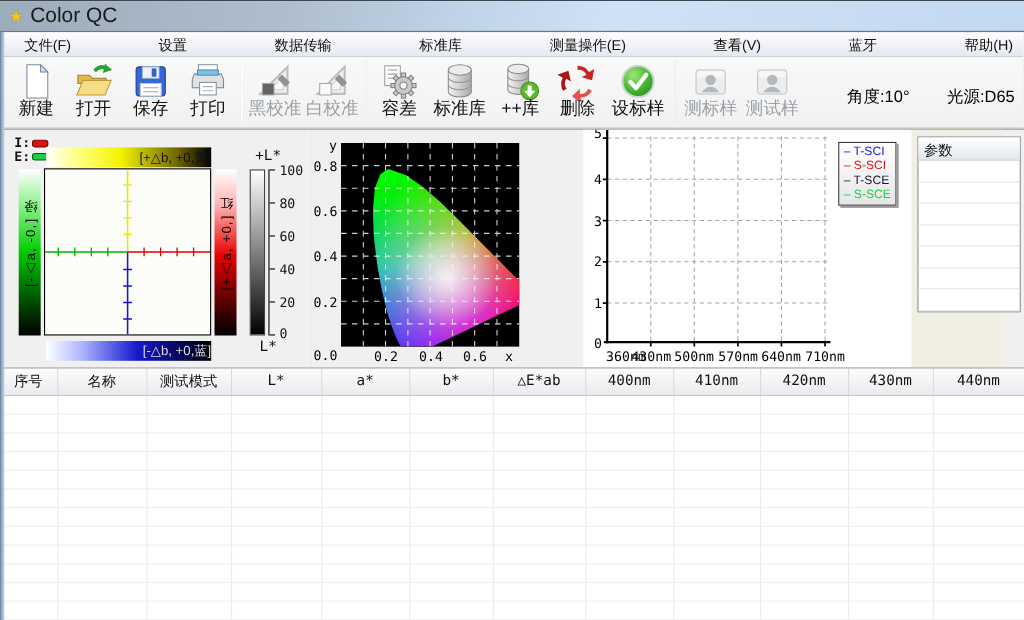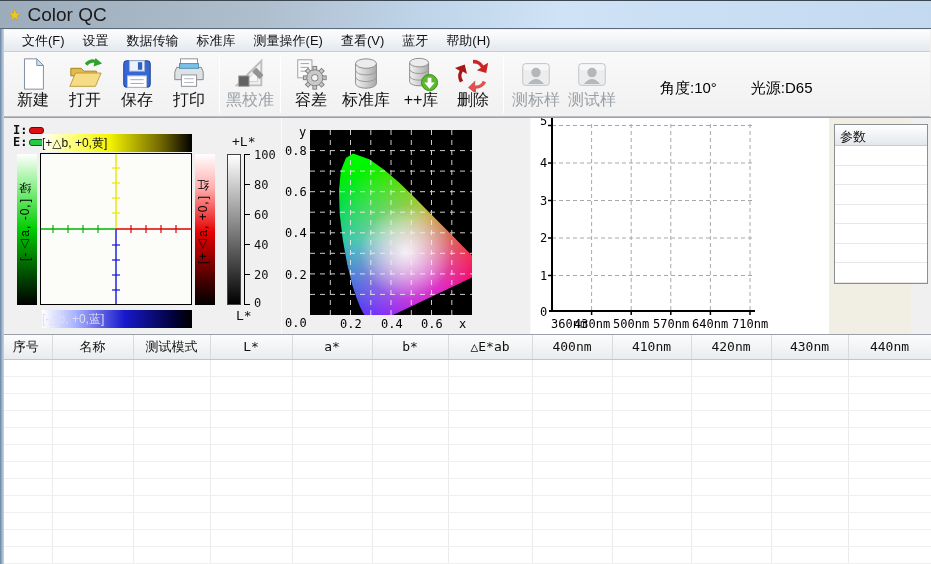--- a/index.html
+++ b/index.html
@@ -10,21 +10,21 @@
   
   .titlebar { position:absolute; left:0; top:0; width:931px; height:28px;
     background:linear-gradient(100deg,#9dacba 0%,#aebecd 28%,#bfd4e8 45%,#cfe2f6 60%,#c3d9f0 100%);
     border-bottom:1px solid #5a6a78; display:flex; align-items:center; padding-left:8px; }
   .titlebar .star { font-size:15px; color:#f2c71d; text-shadow:0 0 1px #a07800; margin-right:6px; }
   .titlebar .title { font-size:19px; color:#1a1a1a; }
 
   
   .menubar { position:absolute; left:1px; top:29px; width:929px; height:22px;
     background:linear-gradient(#fdfdfe,#eef1f5 60%,#e4e9ef); border-bottom:1px solid #c9ced4;
-    display:flex; align-items:center; padding-left:12px; }
+    display:flex; align-items:center; padding-left:12px;justify-content:space-between; }
   .menubar .mitem { padding:2px 9px; cursor:default; white-space:nowrap; }
 
   
   .toolbar { position:absolute; left:1px; top:51px; width:929px; height:65px;
     background:linear-gradient(#f9f9f9,#f1f1f1); border-bottom:1px solid #b9bec4;
     display:flex; align-items:flex-start; padding:3px 0 0 6px; }
   .tbtn { width:50px; height:58px; display:flex; flex-direction:column; align-items:center; justify-content:flex-start; margin:0 1px; }
   .tbtn .ticon { width:38px; height:38px; display:flex; align-items:center; justify-content:center; }
   .tbtn .tlabel { font-size:16px; line-height:14px; white-space:nowrap; }
   .tbtn.disabled .tlabel { color:#9aa0a6; }
@@ -36,21 +36,21 @@
 
   
   .chartrow { position:absolute; left:0; top:116px; width:931px; height:217px; background:#f0f0f0; border-top:1px solid #9aa0a6; }
   .leftedge { position:absolute; left:0; top:28px; width:4px; height:536px; background:linear-gradient(to right,#68809c,#9fb6cc,#c4d6e8); }
   .vdivider { position:absolute; top:0; width:1px; height:217px; background:#aeb2b6; border-right:1px solid #fafafa; }
 
   
   .absec { position:absolute; left:8px; top:0; width:273px; height:217px; }
   .ind { position:absolute; left:5px; font-family:"DejaVu Sans Mono",monospace; font-size:12px; font-weight:bold; display:flex; align-items:center; gap:2px; }
   .pill { width:15px; height:7px; border-radius:3px; display:inline-block; }
-  .gradbar { position:absolute; display:flex; align-items:center; justify-content:flex-start; font-size:12px; }
+  .gradbar { position:absolute; display:flex; align-items:center; justify-content:flex-end; font-size:12px; }
   .bar-top   { left:34px; top:16px; width:150px; height:18px; background:linear-gradient(to right,#ffffff,#ffff8a 18%,#f4f400 45%,#6e6400 80%,#000); }
   .bar-bottom{ left:34px; top:192px; width:150px; height:18px; background:linear-gradient(to right,#ffffff,#aab4ff 22%,#1818cc 55%,#000030 90%,#000); }
   .bar-left  { left:9px;  top:36px; width:20px; height:151px; background:linear-gradient(#ffffff,#8af08a 22%,#00cc00 50%,#004400 82%,#000); }
   .bar-right { left:187px; top:36px; width:20px; height:151px; background:linear-gradient(#ffffff,#ffb0b0 22%,#e80000 52%,#400000 85%,#000); }
   .vtext { writing-mode:vertical-rl; transform:rotate(180deg); font-size:12px; color:#000; letter-spacing:1px; }
   .abbox { position:absolute; left:32px; top:35px; width:152px; height:152px; background:#fcfcf8; border:1px solid #000; }
   .lbar { position:absolute; left:219px; top:36px; width:14px; height:151px; background:linear-gradient(#ffffff,#808080 50%,#000000); border:1px solid #444; }
   .lscale { position:absolute; left:236px; top:36px; width:36px; height:151px; border-left:1px solid #000; }
   .lscale .tickmark { position:absolute; left:0; width:5px; height:1px; background:#000; }
   .lscale .ticklab { position:absolute; left:9px; font-family:"DejaVu Sans Mono",monospace; font-size:12px; transform:translateY(-50%); }
@@ -162,20 +162,31 @@
         <svg width="36" height="36" viewBox="0 0 38 38">
           <path d="M5 31 L31 5 L31 31 Z" fill="#ededed" stroke="#a8a8a8" stroke-width="2"></path>
           <path d="M14 27 L27 14 L27 27 Z" fill="#f8f8f8" stroke="#bcbcbc"></path>
           <rect x="22" y="15" width="11" height="6" rx="1" transform="rotate(45 27 18)" fill="#6e6e6e"></rect>
           <rect x="7" y="21" width="11" height="11" fill="#2b2b2b" stroke="#888888"></rect>
         </svg>
       </span>
       <span class="tlabel">黑校准</span>
     </div>
 
+    <div class="tbtn disabled">
+      <span class="ticon">
+        <svg width="36" height="36" viewBox="0 0 38 38">
+          <path d="M5 31 L31 5 L31 31 Z" fill="#ededed" stroke="#a8a8a8" stroke-width="2"></path>
+          <path d="M14 27 L27 14 L27 27 Z" fill="#f8f8f8" stroke="#bcbcbc"></path>
+          <rect x="22" y="15" width="11" height="6" rx="1" transform="rotate(45 27 18)" fill="#6e6e6e"></rect>
+          <rect x="7" y="21" width="11" height="11" fill="#fdfdfd" stroke="#8a8a8a"></rect>
+        </svg>
+      </span>
+      <span class="tlabel">白校准</span>
+    </div>
 
     <div class="tsep"></div>
 
     <div class="tbtn">
       <span class="ticon">
         <svg width="36" height="36" viewBox="0 0 38 38">
           <rect x="5" y="4" width="15" height="19" fill="#fafafa" stroke="#9aa0a6"></rect>
           <line x1="8" y1="8" x2="17" y2="8" stroke="#9aa0a6"></line>
           <line x1="8" y1="12" x2="17" y2="12" stroke="#9aa0a6"></line>
           <line x1="8" y1="16" x2="17" y2="16" stroke="#9aa0a6"></line>
@@ -233,20 +244,36 @@
           <g>
             <path d="M19 4 a13 13 0 0 1 11 6 l5 -3 -2 11 -10 -3 4.5 -2.5 a8.5 8.5 0 0 0 -8.5 -4.5 z" fill="#cc2424"></path>
             <path d="M19 4 a13 13 0 0 1 11 6 l5 -3 -2 11 -10 -3 4.5 -2.5 a8.5 8.5 0 0 0 -8.5 -4.5 z" fill="#e05252" transform="rotate(120 19 20)"></path>
             <path d="M19 4 a13 13 0 0 1 11 6 l5 -3 -2 11 -10 -3 4.5 -2.5 a8.5 8.5 0 0 0 -8.5 -4.5 z" fill="#a81616" transform="rotate(240 19 20)"></path>
           </g>
         </svg>
       </span>
       <span class="tlabel">删除</span>
     </div>
 
+    <div class="tbtn" style="width:56px">
+      <span class="ticon">
+        <svg width="36" height="36" viewBox="0 0 38 38">
+          <defs>
+              <radialGradient id="grn" cx="0.35" cy="0.3" r="0.9">
+            <stop offset="0" stop-color="#9fe37a"></stop>
+                <stop offset="0.55" stop-color="#46b531"></stop>
+                <stop offset="1" stop-color="#1d7f18"></stop>
+          </radialGradient>
+            </defs>
+          <circle cx="19" cy="19" r="15" fill="url(#grn)" stroke="#cdd6cd" stroke-width="2"></circle>
+          <path d="M11.5 19.5 l5.5 6 10 -13" fill="none" stroke="#ffffff" stroke-width="4" stroke-linecap="round" stroke-linejoin="round"></path>
+        </svg>
+      </span>
+      <span class="tlabel">设标样</span>
+    </div>
 
     <div class="tsep"></div>
 
     <div class="tbtn disabled" style="width:54px">
       <span class="ticon">
         <svg width="36" height="36" viewBox="0 0 38 38">
           <rect x="5" y="8" width="28" height="23" rx="3" fill="#e8eaec" stroke="#aab0b6"></rect>
           <rect x="6" y="9" width="26" height="6" rx="2" fill="#f6f7f8"></rect>
           <circle cx="19" cy="17.5" r="5" fill="#9aa1a8"></circle>
           <path d="M10.5 29.5 q8.5 -10.5 17 0 z" fill="#9aa1a8"></path>
@@ -452,20 +479,26 @@
       <span class="speclab" style="left:9px; top:113px">2</span>
       <span class="speclab" style="left:9px; top:151px">1</span>
       <span class="speclab" style="left:9px; top:187px">0</span>
       <span class="speclab" style="left:20px;  top:199px">360nm</span>
       <span class="speclab" style="left:43px; top:199px">430nm</span>
       <span class="speclab" style="left:82px; top:199px">500nm</span>
       <span class="speclab" style="left:122px;top:199px">570nm</span>
       <span class="speclab" style="left:161px;top:199px">640nm</span>
       <span class="speclab" style="left:201px;top:199px">710nm</span>
 
+      <div class="legend">
+        <div class="litem"><span style="color: rgb(21, 21, 221);">–</span> <span style="color: rgb(21, 21, 221);">T-SCI</span></div>
+        <div class="litem"><span style="color: rgb(221, 21, 21);">–</span> <span style="color: rgb(221, 21, 21);">S-SCI</span></div>
+        <div class="litem"><span style="color: rgb(22, 22, 46);">–</span> <span style="color: rgb(22, 22, 46);">T-SCE</span></div>
+        <div class="litem"><span style="color: rgb(23, 210, 69);">–</span> <span style="color: rgb(23, 210, 69);">S-SCE</span></div>
+      </div>
     </div>
 
     <div class="vdivider" style="left:829px"></div>
 
     <div class="paramsec">
       <div class="paramlist">
         <div class="paramhead">参数</div>
 
       <div class="paramrow"></div>
           <div class="paramrow"></div>

